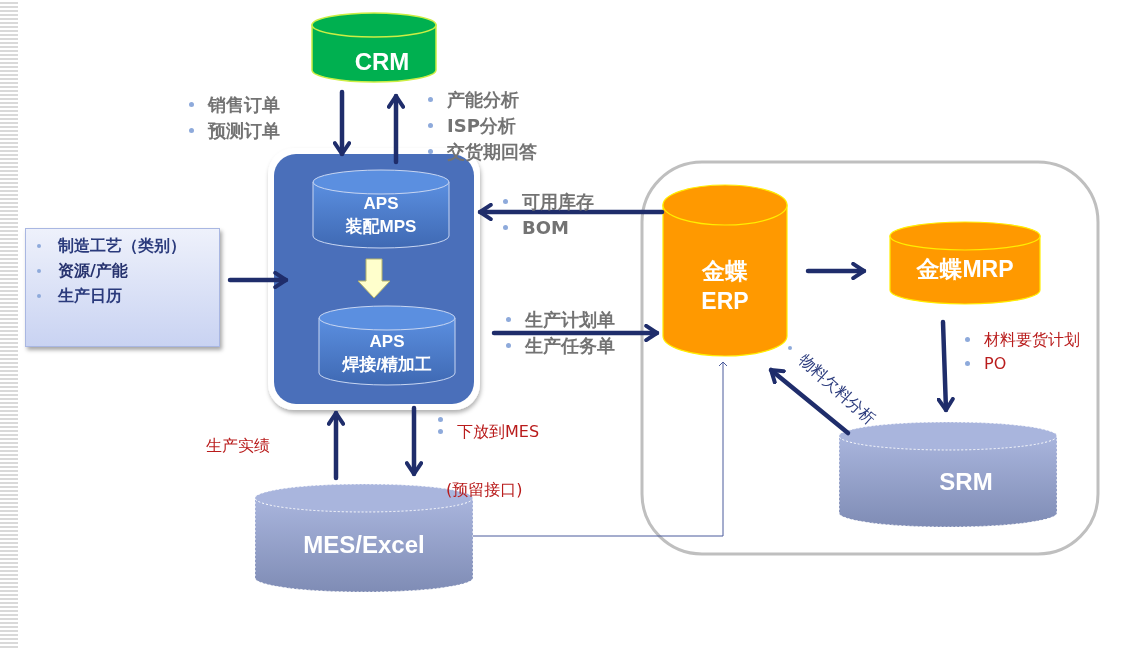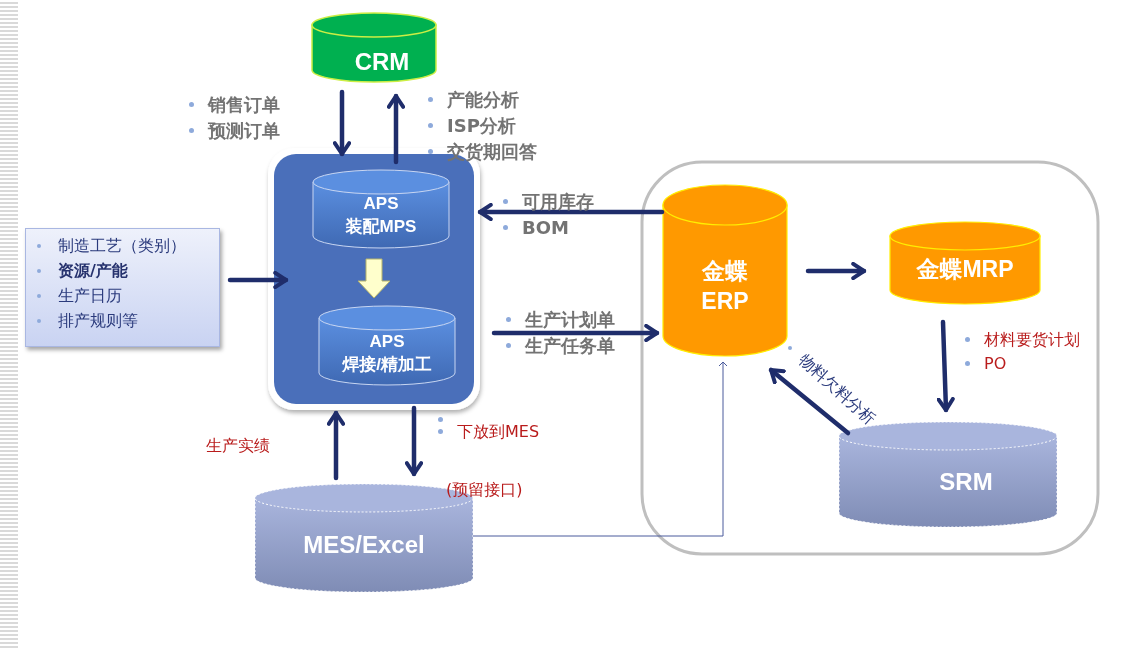--- a/index.html
+++ b/index.html
@@ -26,21 +26,21 @@
     position:absolute; color:#ffffff; font-weight:bold; text-align:center;
     font-family:"Liberation Sans", "DejaVu Sans", sans-serif;
   }
   .input-box {
     position:absolute; left:25px; top:228px; width:193px; height:117px;
     background:linear-gradient(to bottom, #eef1fb, #c9d3f2);
     border:1px solid #a9b7e2;
     box-shadow:2px 3px 4px rgba(0,0,0,0.35);
   }
   .input-box ul { list-style:none; margin:0; padding:4px 0 0 0; }
-  .input-box li { position:relative; padding-left:32px; font-size:16px; line-height:25px; color:#2a3a7c; white-space:nowrap; }
+  .input-box li { position:relative; padding-left:32px; font-size:16px; line-height:25px; color:#2a3a7c; white-space:nowrap;font-weight:bold; }
   .input-box li.bold { font-weight:bold; color:#26326e; }
   .input-box li .dot { position:absolute; left:11px; top:11px; width:4px; height:4px; border-radius:50%; background:#8eaadb; }
   .rot-label {
     position:absolute; left:790px; top:380px; color:#2a3a7c; font-size:16px;
     transform:rotate(42deg); transform-origin:left top; white-space:nowrap;
   }
 </style>
 </head>
 <body>
 
@@ -151,21 +151,20 @@
   <li><span class="dot"></span><span>产能分析</span></li>
   <li><span class="dot"></span><span>ISP分析</span></li>
   <li><span class="dot"></span><span>交货期回答</span></li>
 </ul>
 
 <div class="input-box">
   <ul>
     <li><span class="dot"></span><span>制造工艺（类别）</span></li>
     <li class="bold"><span class="dot"></span><span>资源/产能</span></li>
     <li><span class="dot"></span><span>生产日历</span></li>
-    <li><span class="dot"></span><span>排产规则等</span></li>
   </ul>
 </div>
 
 <ul class="bul-list bold-navy" style="left:500px; top:189px;">
   <li><span class="dot"></span><span>可用库存</span></li>
   <li><span class="dot"></span><span>BOM</span></li>
 </ul>
 
 <ul class="bul-list bold-navy" style="left:503px; top:307px;">
   <li><span class="dot"></span><span>生产计划单</span></li>

